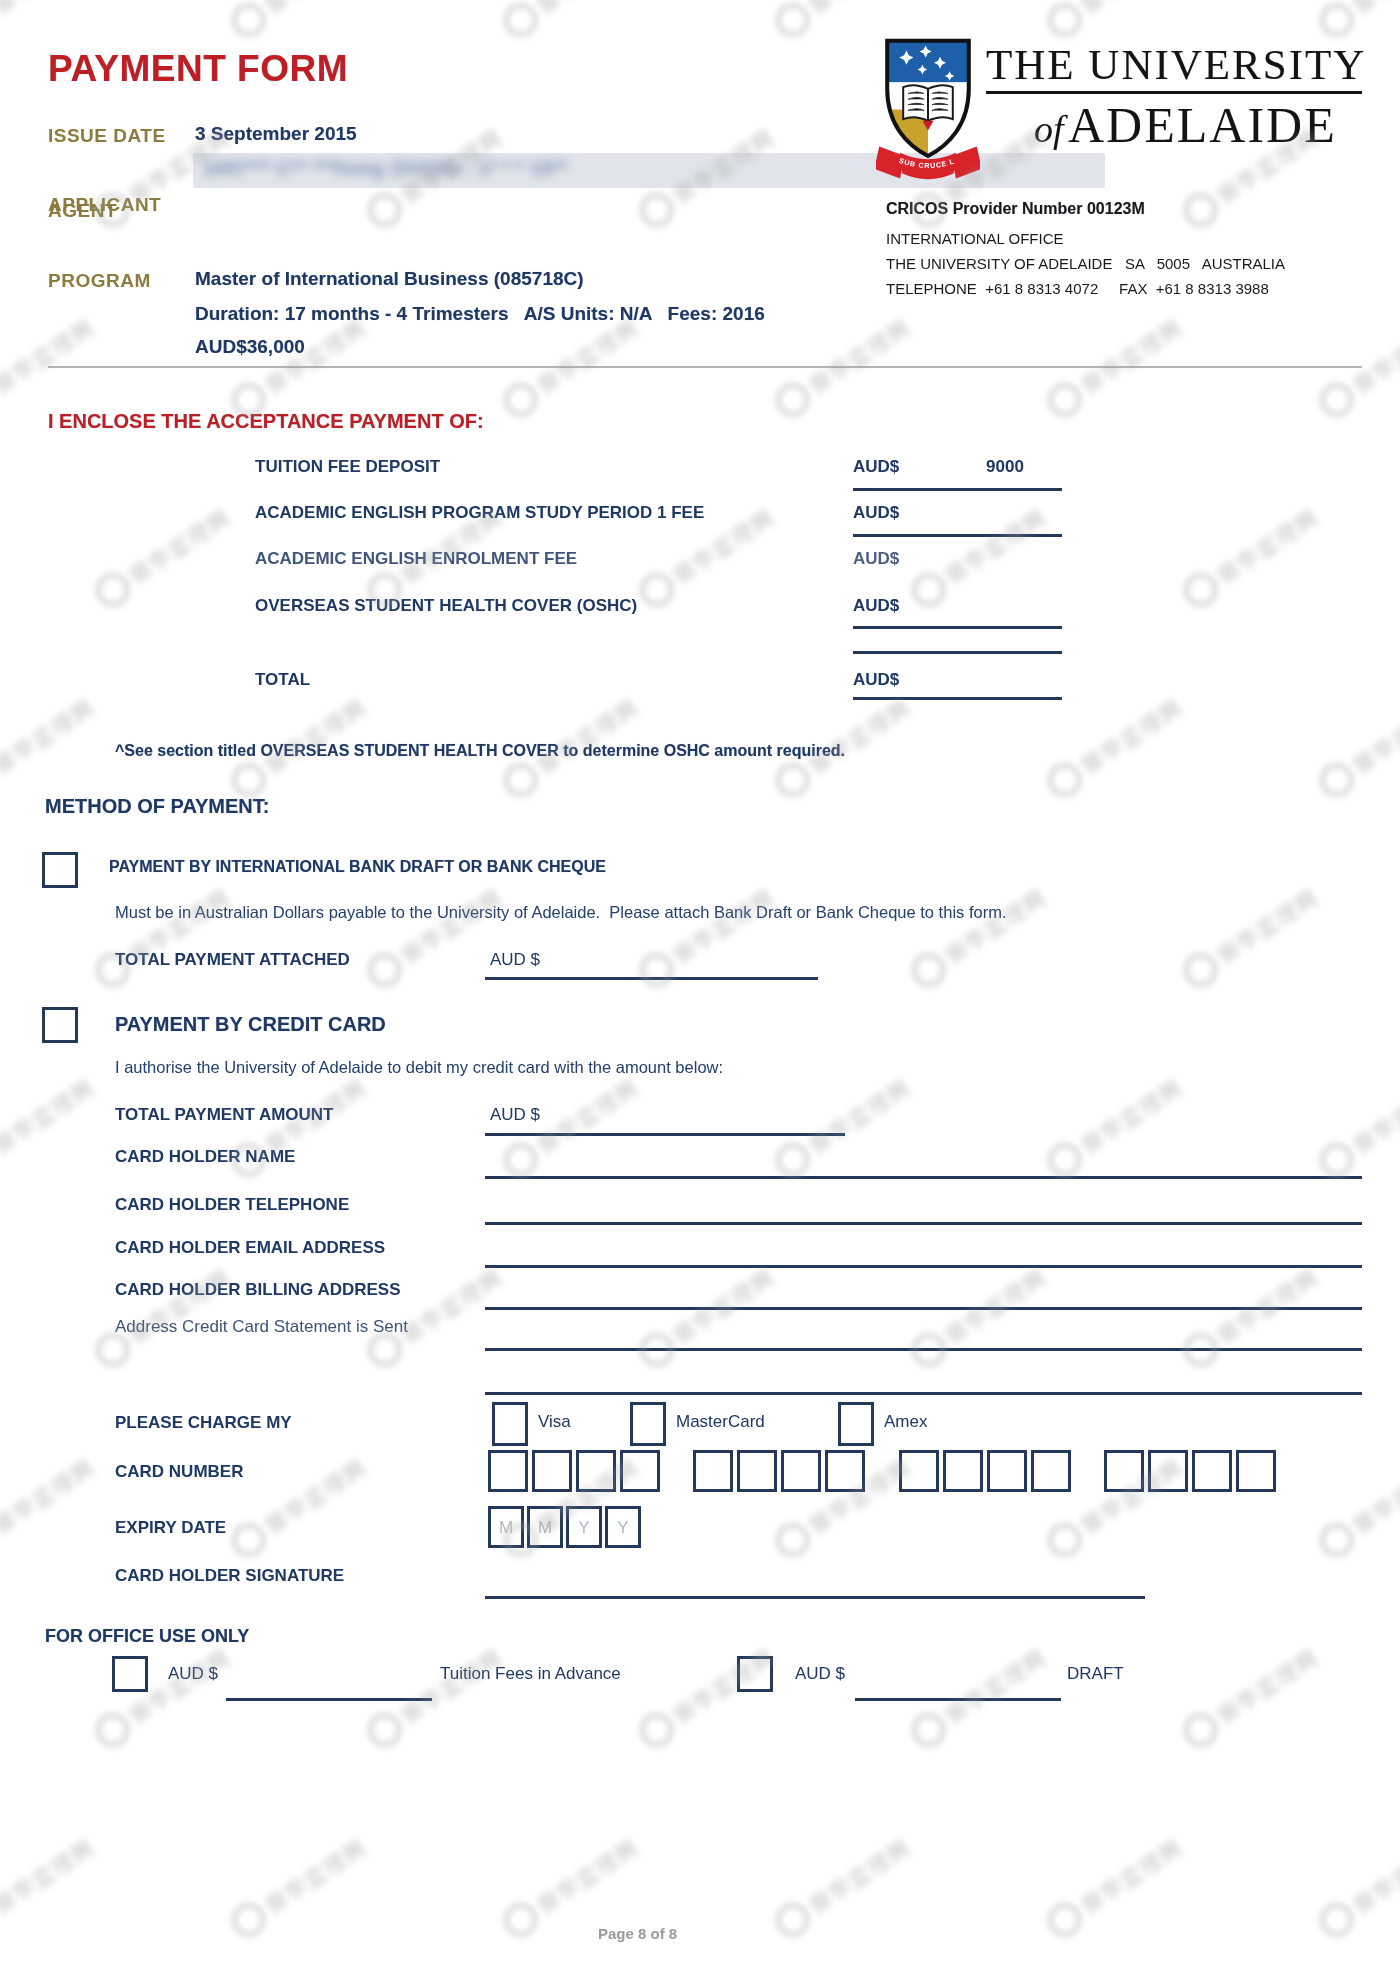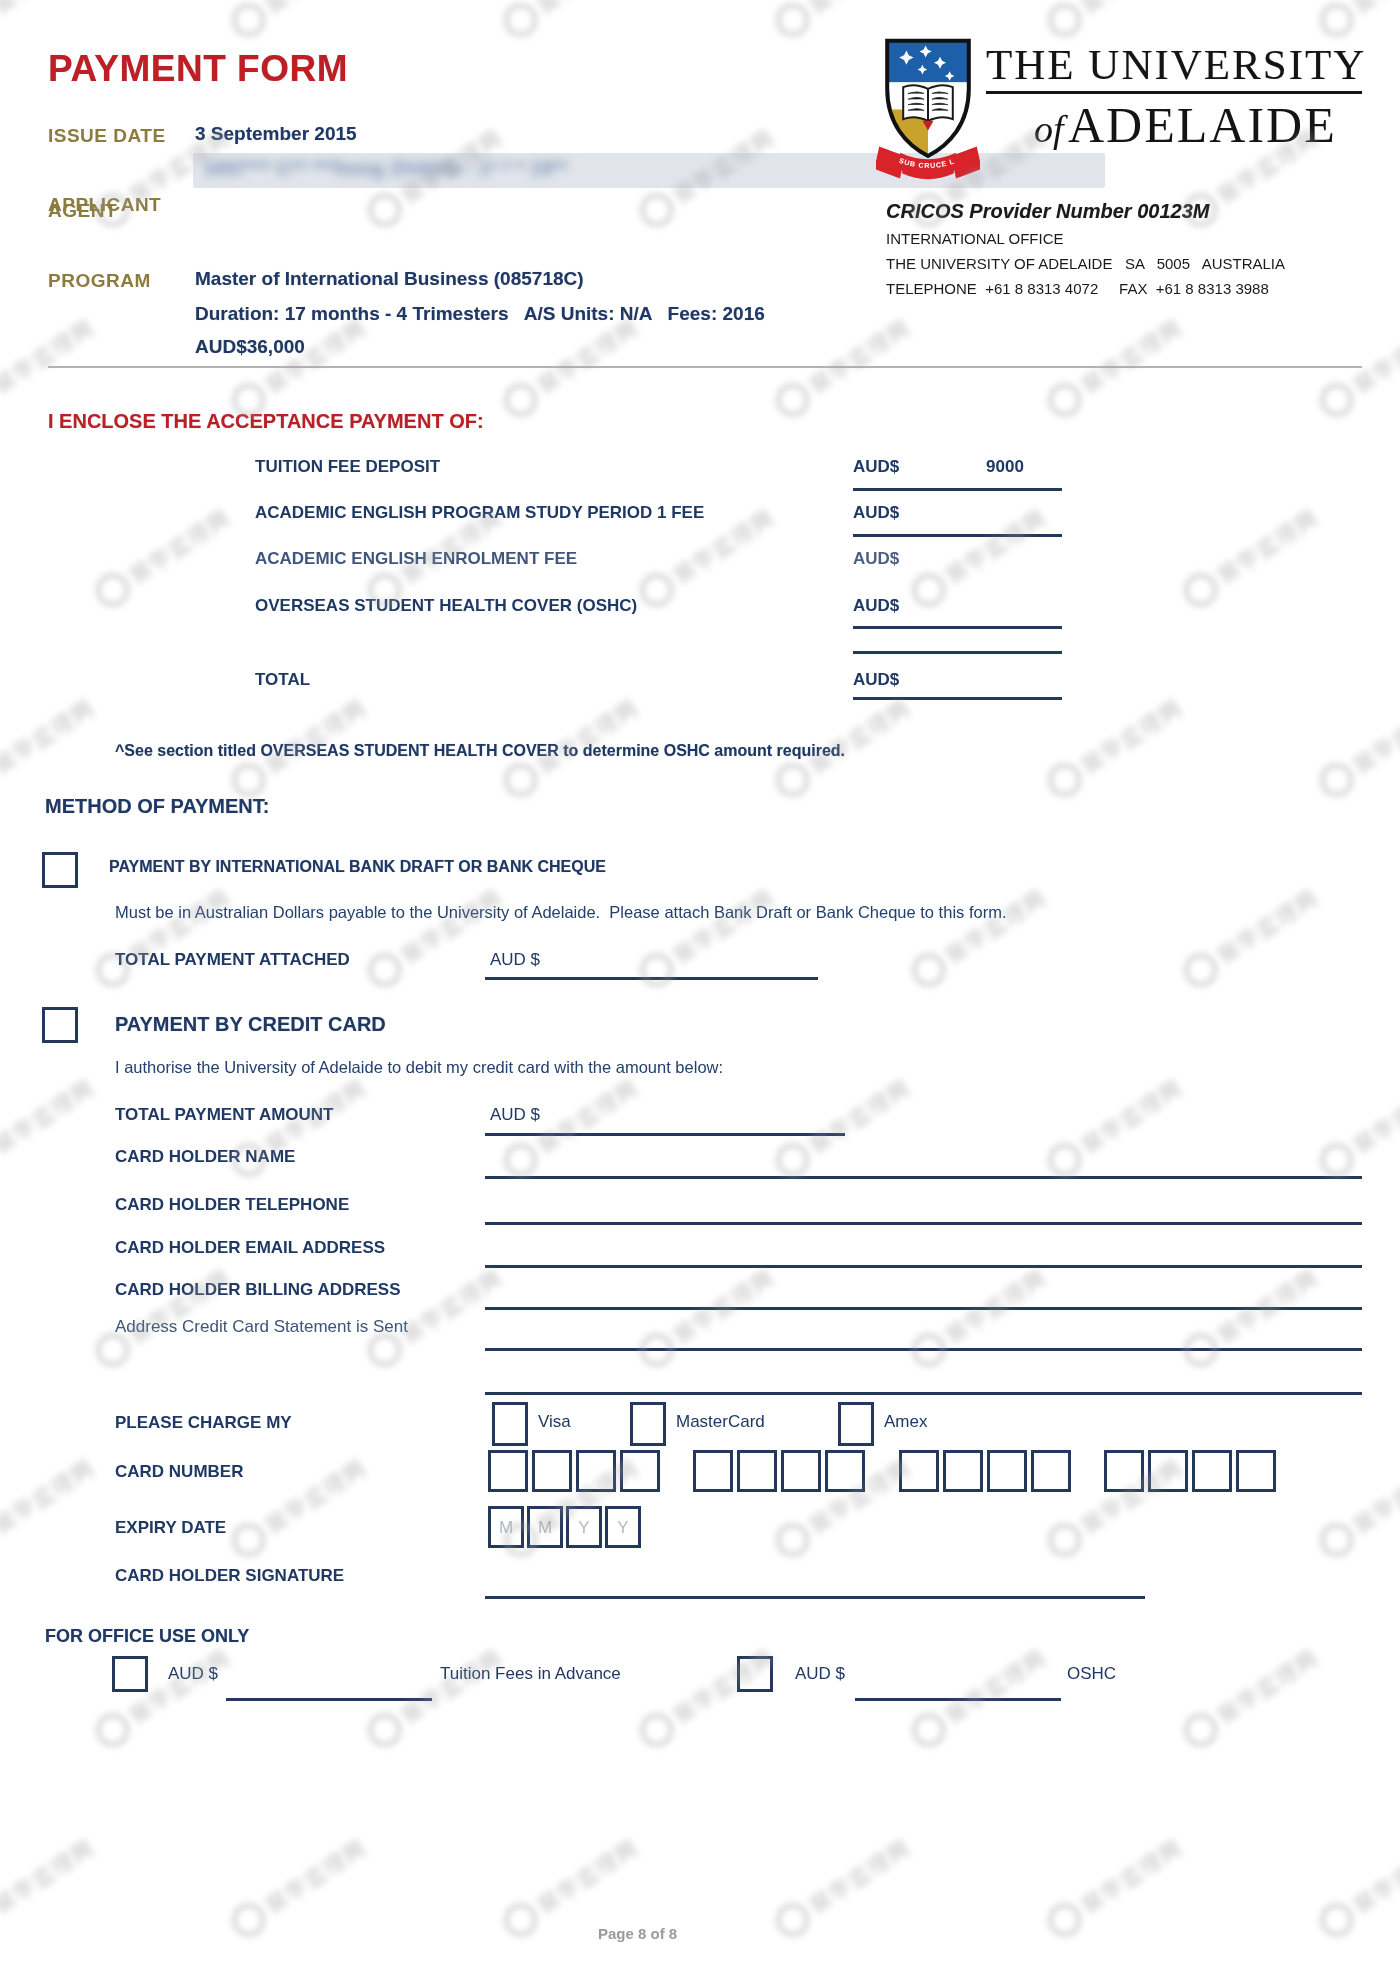--- a/index.html
+++ b/index.html
@@ -347,21 +347,21 @@
       </svg>
     </div>
 
     <div class="abs serif soft" style="left:986px;top:40px;font-size:43px;letter-spacing:2px;white-space:nowrap;">THE UNIVERSITY</div>
     <div class="abs" style="left:986px;top:91px;width:376px;border-bottom:3px solid #141414;"></div>
     <div class="abs" style="left:986px;top:96px;white-space:nowrap;margin-left:48px;">
       <span class="serif" style="font-style:italic;font-size:38px;">of</span>
       <span class="serif" style="font-size:50px;letter-spacing:2px;">ADELAIDE</span>
     </div>
 
-    <div class="abs black b soft" style="left:886px;top:200px;font-size:20px;font-style:italic;">CRICOS Provider Number 00123M</div>
+    <div class="abs black b soft" style="left:886px;top:200px;font-size:16px;">CRICOS Provider Number 00123M</div>
     <div class="abs black" style="left:886px;top:230px;font-size:15px;font-weight:500;">INTERNATIONAL OFFICE</div>
     <div class="abs black" style="left:886px;top:255px;font-size:15px;font-weight:500;white-space:pre;">THE UNIVERSITY OF ADELAIDE   SA   5005   AUSTRALIA</div>
     <div class="abs black" style="left:886px;top:280px;font-size:15px;font-weight:500;white-space:pre;">TELEPHONE  +61 8 8313 4072     FAX  +61 8 8313 3988</div>
 
     <div class="abs olive" style="left:48px;top:270px;font-size:19px;">PROGRAM</div>
     <div class="abs navy b soft" style="left:195px;top:268px;font-size:19px;">Master of International Business (085718C)</div>
     <div class="abs navy b soft" style="left:195px;top:303px;font-size:19px;white-space:pre;">Duration: 17 months - 4 Trimesters   A/S Units: N/A   Fees: 2016</div>
     <div class="abs navy b soft" style="left:195px;top:336px;font-size:19px;">AUD$36,000</div>
 
     <div class="thinrule" style="left:48px;top:366px;width:1314px;"></div>
@@ -460,19 +460,19 @@
     <div class="abs navy b soft" style="left:45px;top:1626px;font-size:18px;">FOR OFFICE USE ONLY</div>
 
     <div class="cb" style="left:112px;top:1656px;"></div>
     <div class="abs navy" style="left:168px;top:1664px;font-size:17px;">AUD $</div>
     <div class="line" style="left:226px;top:1698px;width:206px;"></div>
     <div class="abs navy" style="left:440px;top:1664px;font-size:17px;">Tuition Fees in Advance</div>
 
     <div class="cb" style="left:737px;top:1656px;"></div>
     <div class="abs navy" style="left:795px;top:1664px;font-size:17px;">AUD $</div>
     <div class="line" style="left:855px;top:1698px;width:206px;"></div>
-    <div class="abs navy" style="left:1067px;top:1664px;font-size:17px;">OSHC</div>
+    <div class="abs navy" style="left:1067px;top:1664px;font-size:17px;">DRAFT</div>
 
     <div class="abs gray" style="left:598px;top:1925px;font-size:15px;font-weight:bold;filter:blur(.4px);">Page 8 of 8</div>
     <div class="abs gray" style="left:1262px;top:1995px;font-size:15px;font-weight:bold;filter:blur(.4px);">Ref: md</div>
 
   </div>
 </div>
 
 </body></html>

